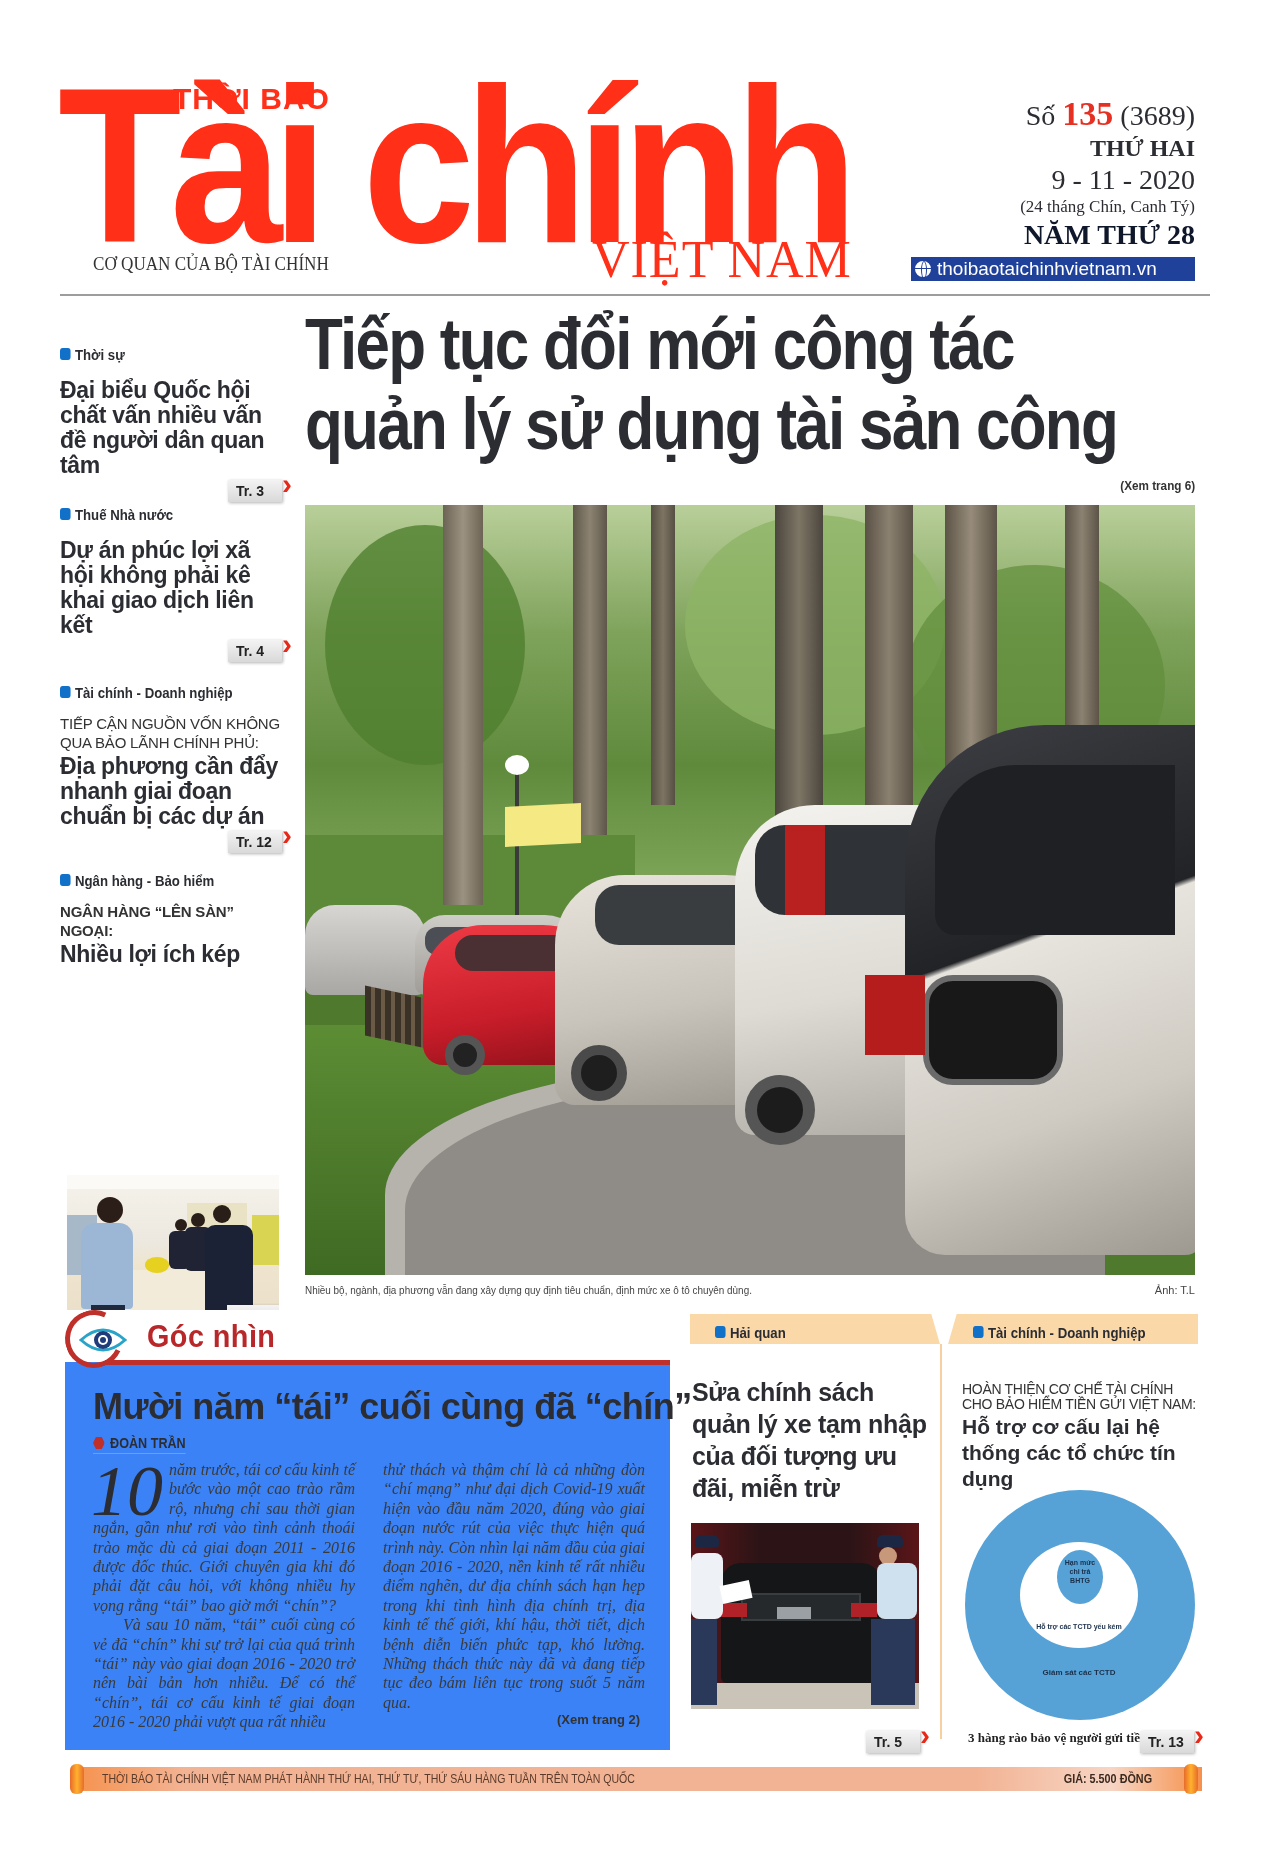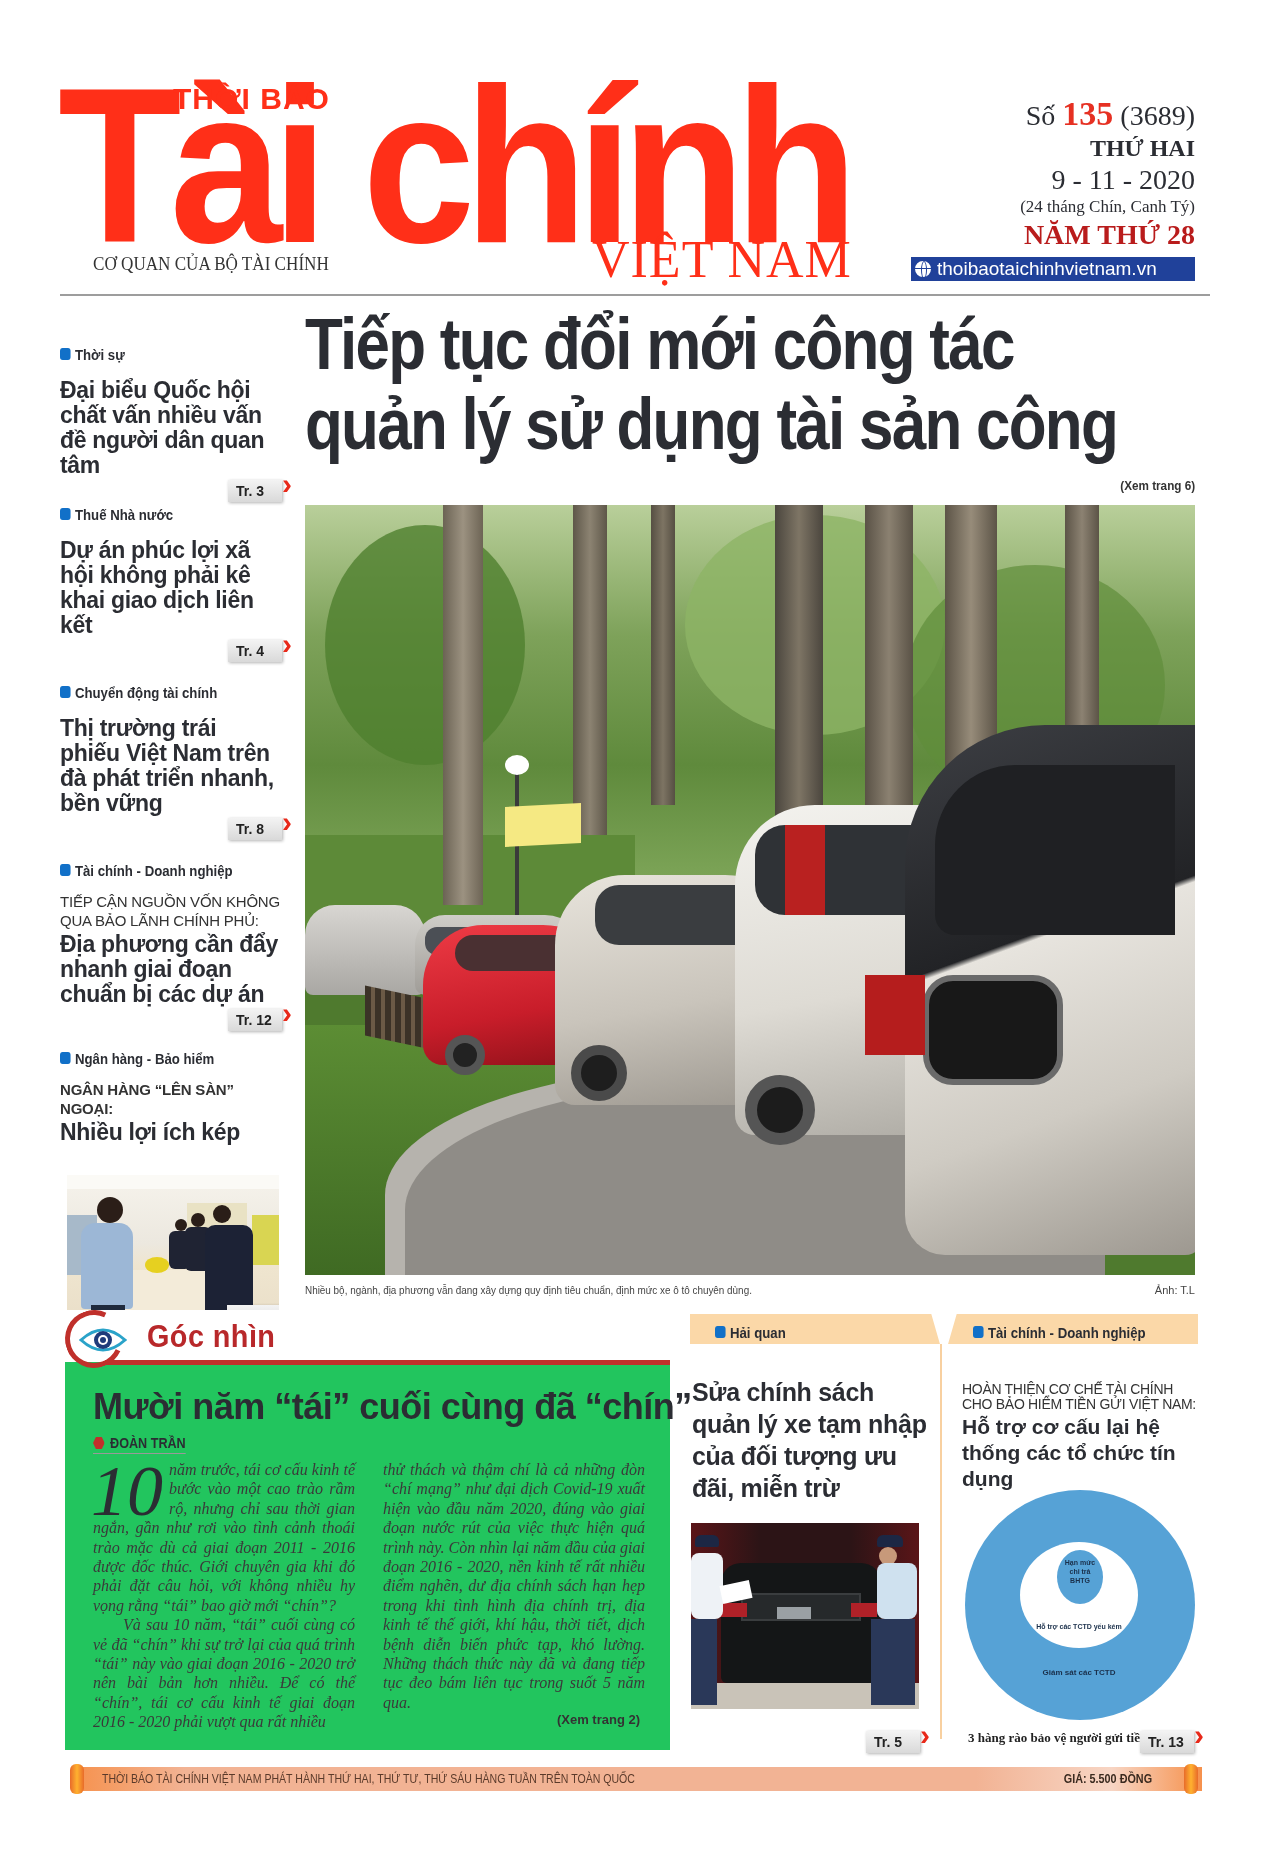--- a/index.html
+++ b/index.html
@@ -11,21 +11,21 @@
   .logo-pre { position: absolute; left: 173px; top: 82px; font-family: "Liberation Sans", sans-serif; font-weight: 900; font-size: 30px; color: #ff2f18; letter-spacing: 1px; }
   .logo-main { position: absolute; left: 58px; top: 56px; font-family: "Liberation Sans", sans-serif; font-weight: 900; font-size: 220px; line-height: 1; color: #ff2f18; letter-spacing: -12px; transform: scaleX(0.92); transform-origin: left top; white-space: nowrap; }
   .logo-sub { position: absolute; left: 592px; top: 234px; font-family: "Liberation Serif", serif; font-size: 52px; color: #ff2f18; line-height: 1; letter-spacing: 1px; }
   .agency { position: absolute; left: 93px; top: 253px; font-family: "Liberation Serif", serif; font-size: 19px; color: #333; transform: scaleX(0.9); transform-origin: left; }
   .issue-block { position: absolute; right: 85px; top: 98px; text-align: right; font-family: "Liberation Serif", serif; color: #2b2d33; }
   .issue-line { font-size: 28px; line-height: 32px; }
   .issue-no { color: #e63022; font-weight: 700; font-size: 34px; }
   .weekday { font-size: 24px; font-weight: 700; line-height: 32px; }
   .date { font-size: 28px; line-height: 32px; }
   .lunar { font-size: 17px; line-height: 22px; }
-  .year { font-size: 28px; font-weight: 700; color: #b91c1c; line-height: 34px; }
+  .year { font-size: 28px; font-weight: 700; color: #0f172a; line-height: 34px; }
   .website { position: absolute; right: 85px; top: 257px; height: 24px; width: 284px; background: #20419a; color: #fff; font-family: "Liberation Sans", sans-serif; font-size: 19px; line-height: 24px; padding-left: 26px; white-space: nowrap; }
   .globe { position: absolute; left: 2px; top: 2px; width: 20px; height: 20px; border-radius: 50%; background: #fff; border: 2px solid #20419a; }
   .globe::before { content: ""; position: absolute; left: 6px; top: 0; width: 4px; height: 16px; border: 1px solid #20419a; border-radius: 50%; }
   .globe::after { content: ""; position: absolute; left: 0; top: 7px; width: 16px; height: 1px; background: #20419a; }
   .rule { position: absolute; left: 60px; top: 294px; width: 1150px; height: 2px; background: #9d9d9d; }
 
   
   .sidebar { position: absolute; left: 60px; top: 312px; width: 222px; }
   .item { position: relative; }
   .cat { display: flex; align-items: center; font-family: "Liberation Sans", sans-serif; font-size: 15px; font-weight: 700; color: #2b2d33; height: 20px; transform: scaleX(0.88); transform-origin: left; }
@@ -39,21 +39,21 @@
   .bank-photo { position: absolute; left: 67px; top: 1175px; width: 212px; height: 152px; overflow: hidden; background: linear-gradient(180deg,#f6f3ec 0,#ece8df 45%,#efe5cf 60%,#e9dec8 100%); }
 
   
   .lead-title { position: absolute; left: 305px; top: 304px; width: 905px; font-family: "Liberation Sans", sans-serif; font-weight: 900; font-size: 72px; line-height: 80px; color: #2b2d33; letter-spacing: -2px; transform: scaleX(0.86); transform-origin: left top; white-space: nowrap; }
   .see-more { position: absolute; right: 85px; top: 478px; font-size: 13px; font-weight: 700; color: #333; transform: scaleX(0.9); transform-origin: right; }
   .lead-photo { position: absolute; left: 305px; top: 505px; width: 890px; height: 770px; overflow: hidden; background: #6f8f52; }
   .caption { position: absolute; left: 305px; top: 1284px; font-size: 11px; color: #444; transform: scaleX(0.9); transform-origin: left; white-space: nowrap; }
   .credit { position: absolute; right: 85px; top: 1284px; font-size: 11px; color: #444; }
 
   
-  .opinion { position: absolute; left: 65px; top: 1310px; width: 605px; height: 440px; background: #22c55e; }
+  .opinion { position: absolute; left: 65px; top: 1310px; width: 605px; height: 440px; background: #3b82f6; }
   .op-header { position: absolute; left: 0; top: 0; width: 605px; height: 52px; background: #fff; }
   .op-ring { position: absolute; left: 0; top: 0; width: 58px; height: 58px; border-radius: 50%; border: 5px solid #c0302b; border-right-color: transparent; transform: rotate(-20deg); }
   .op-eye { position: absolute; left: 14px; top: 16px; width: 48px; height: 28px; }
   .op-label { position: absolute; left: 82px; top: 8px; font-size: 32px; font-weight: 900; color: #b8282a; letter-spacing: 0.5px; transform: scaleX(0.9); transform-origin: left; }
   .op-line { position: absolute; left: 40px; top: 50px; width: 565px; height: 5px; background: #c0302b; }
   .op-title { position: absolute; left: 28px; top: 76px; font-size: 36px; font-weight: 700; color: #2b2d33; letter-spacing: -0.5px; white-space: nowrap; }
   .op-author { position: absolute; left: 28px; top: 125px; font-size: 14px; font-weight: 700; color: #2b2d33; display: flex; align-items: center; border-bottom: 1px solid #999; padding-bottom: 2px; transform: scaleX(0.9); transform-origin: left; }
   .hexdot { width: 13px; height: 12px; background: #c0302b; margin-right: 6px; clip-path: polygon(25% 0,75% 0,100% 50%,75% 100%,25% 100%,0 50%); }
   .op-col { position: absolute; top: 150px; width: 262px; font-family: "Liberation Serif", serif; font-style: italic; font-size: 16px; line-height: 19.4px; color: #3a3a3a; text-align: justify; }
   .op-col.c1 { left: 28px; }
@@ -121,28 +121,20 @@
     <div class="headline" style="width:205px;">Đại biểu Quốc hội chất vấn nhiều vấn đề người dân quan tâm</div>
     <div class="page-tag">Tr. 3</div>
   </div>
   <div class="item" style="height:178px; margin-top:2px;">
     <div class="cat">
         <span class="cat-dot"></span>
         <span>Thuế Nhà nước</span>
       </div>
     <div class="headline" style="width:200px;">Dự án phúc lợi xã hội không phải kê khai giao dịch liên kết</div>
     <div class="page-tag">Tr. 4</div>
-  </div>
-  <div class="item" style="height:178px;">
-    <div class="cat">
-        <span class="cat-dot"></span>
-        <span>Chuyển động tài chính</span>
-      </div>
-    <div class="headline" style="width:222px;">Thị trường trái phiếu Việt Nam trên đà phát triển nhanh, bền vững</div>
-    <div class="page-tag">Tr. 8</div>
   </div>
   <div class="item" style="height:188px;">
     <div class="cat">
         <span class="cat-dot"></span>
         <span>Tài chính - Doanh nghiệp</span>
       </div>
     <div class="kicker" style="font-size:15px;">TIẾP CẬN NGUỒN VỐN KHÔNG QUA BẢO LÃNH CHÍNH PHỦ:</div>
     <div class="headline">Địa phương cần đẩy nhanh giai đoạn chuẩn bị các dự án</div>
     <div class="page-tag">Tr. 12</div>
   </div>

